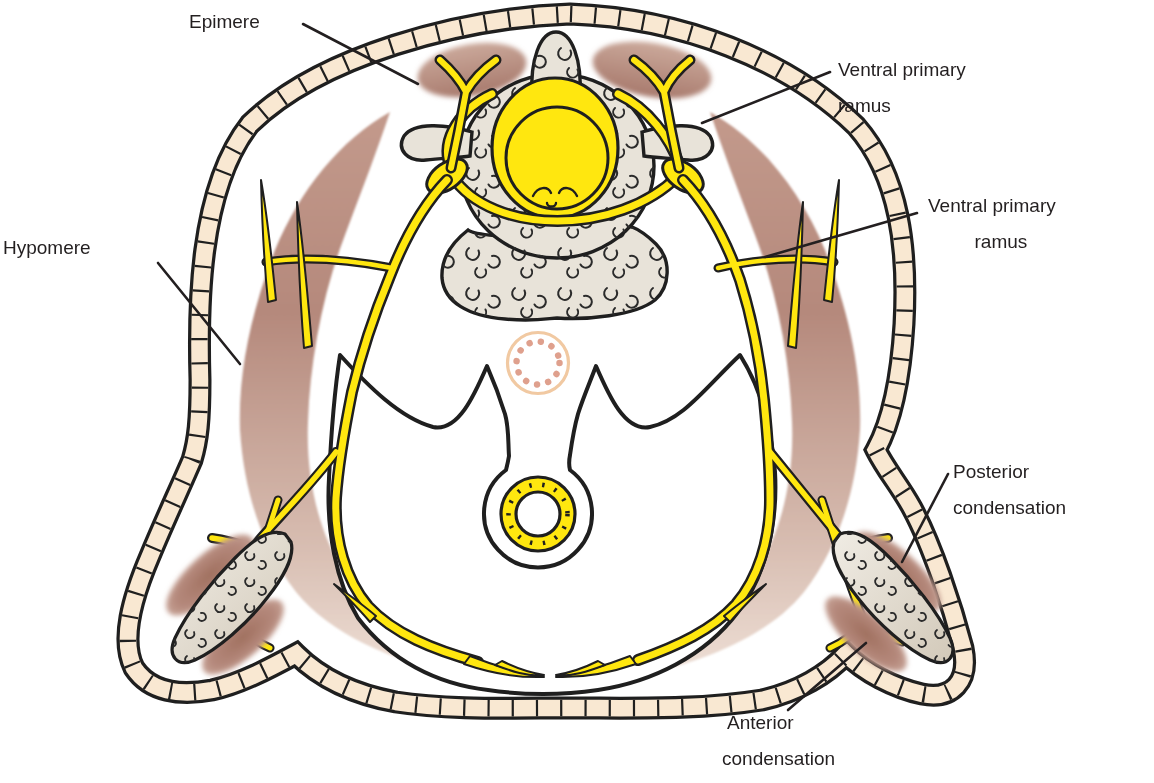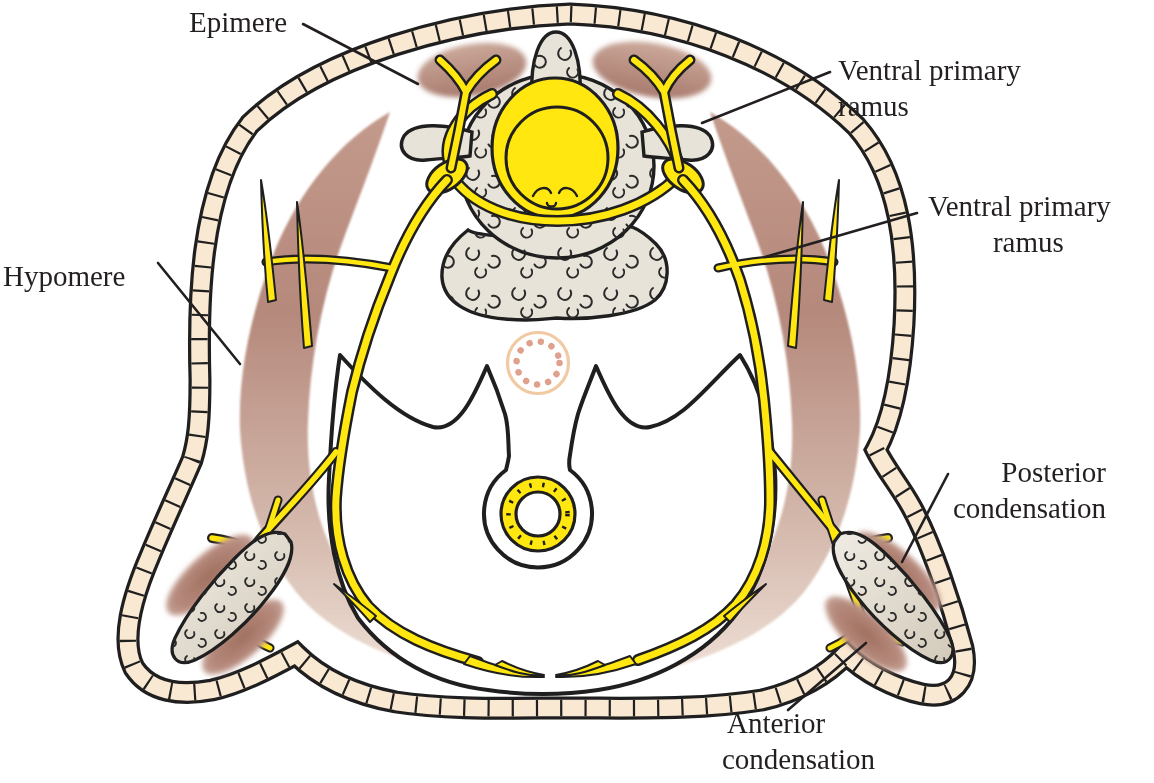--- a/index.html
+++ b/index.html
@@ -1,19 +1,19 @@
 <!DOCTYPE html>
 <html><head>
 <meta charset="utf-8">
 <style>
   html,body{margin:0;padding:0;background:#ffffff;}
   #stage{position:relative;width:1154px;height:783px;background:#fff;overflow:hidden;
          font-family:"Liberation Sans",sans-serif;}
   #stage svg{position:absolute;left:0;top:0;}
-  .lbl{position:absolute;font-size:29px;line-height:36px;color:#231f20;white-space:nowrap;font-family:Liberation Serif, serif;}
+  .lbl{position:absolute;font-size:19px;line-height:36px;color:#231f20;white-space:nowrap;}
   .lbl span{display:block;}
   .nb{stroke:#1f1f1f;fill:none;stroke-linecap:round;stroke-linejoin:round;}
   .ny{stroke:#ffe70f;fill:none;stroke-linecap:round;stroke-linejoin:round;}
   .sp{fill:#ffe70f;stroke:#1f1f1f;stroke-width:2;stroke-linejoin:round;}
   .cart{fill:#e8e3d9;stroke:#1f1f1f;stroke-width:3.4;}
   .ctex{fill:url(#ctex);stroke:none;}
 </style>
 </head>
 <body>
 
@@ -249,24 +249,24 @@
     <span>Epimere</span>
   </div>
   <div class="lbl" style="left:838px;top:52px;">
     <span>Ventral primary</span>
     <span>ramus</span>
   </div>
   <div class="lbl" style="left:928px;top:188px;text-align:center;">
     <span>Ventral primary</span>
     <span style="padding-left:18px;">ramus</span>
   </div>
-  <div class="lbl" style="left:3px;top:258px;">
+  <div class="lbl" style="left:3px;top:230px;">
     <span>Hypomere</span>
   </div>
-  <div class="lbl" style="left:953px;top:454px;text-align:right;">
+  <div class="lbl" style="left:953px;top:454px;">
     <span>Posterior</span>
     <span>condensation</span>
   </div>
   <div class="lbl" style="left:722px;top:705px;">
     <span style="padding-left:5px;">Anterior</span>
     <span>condensation</span>
   </div>
 </div>
 
 </body></html>

